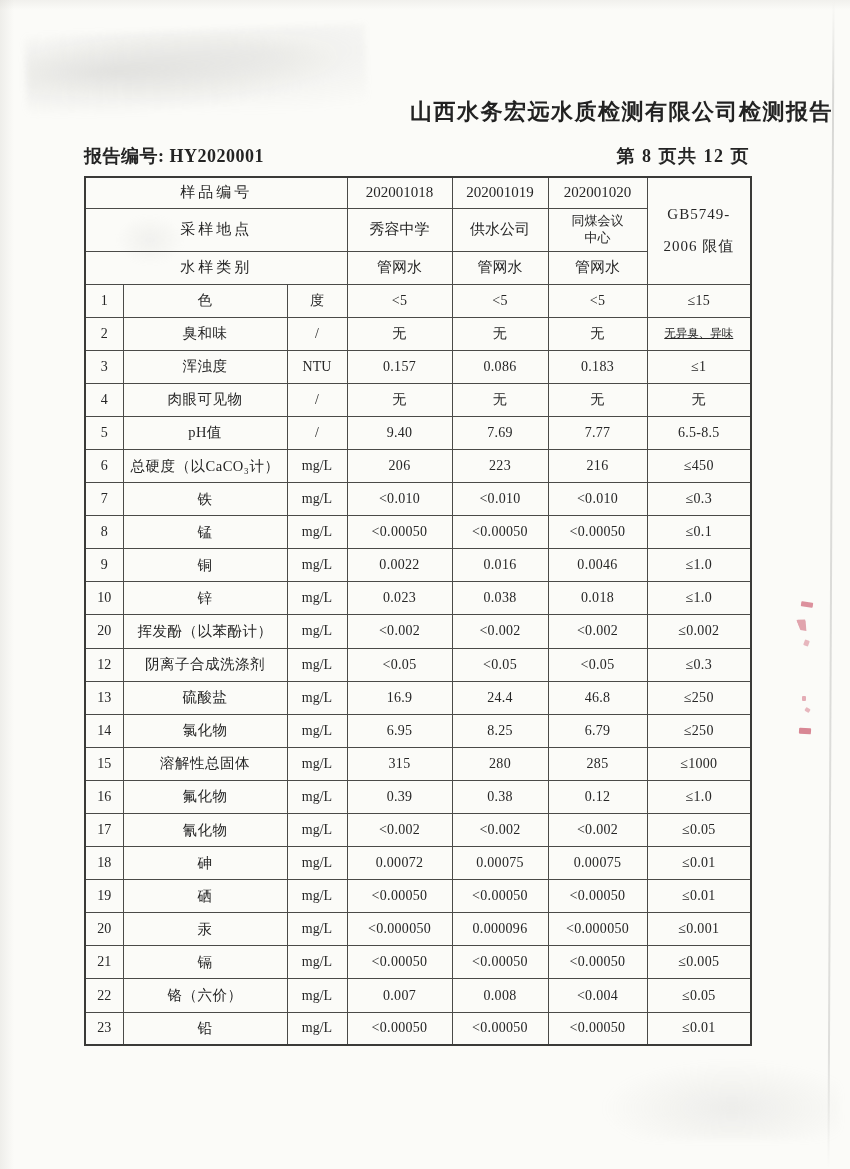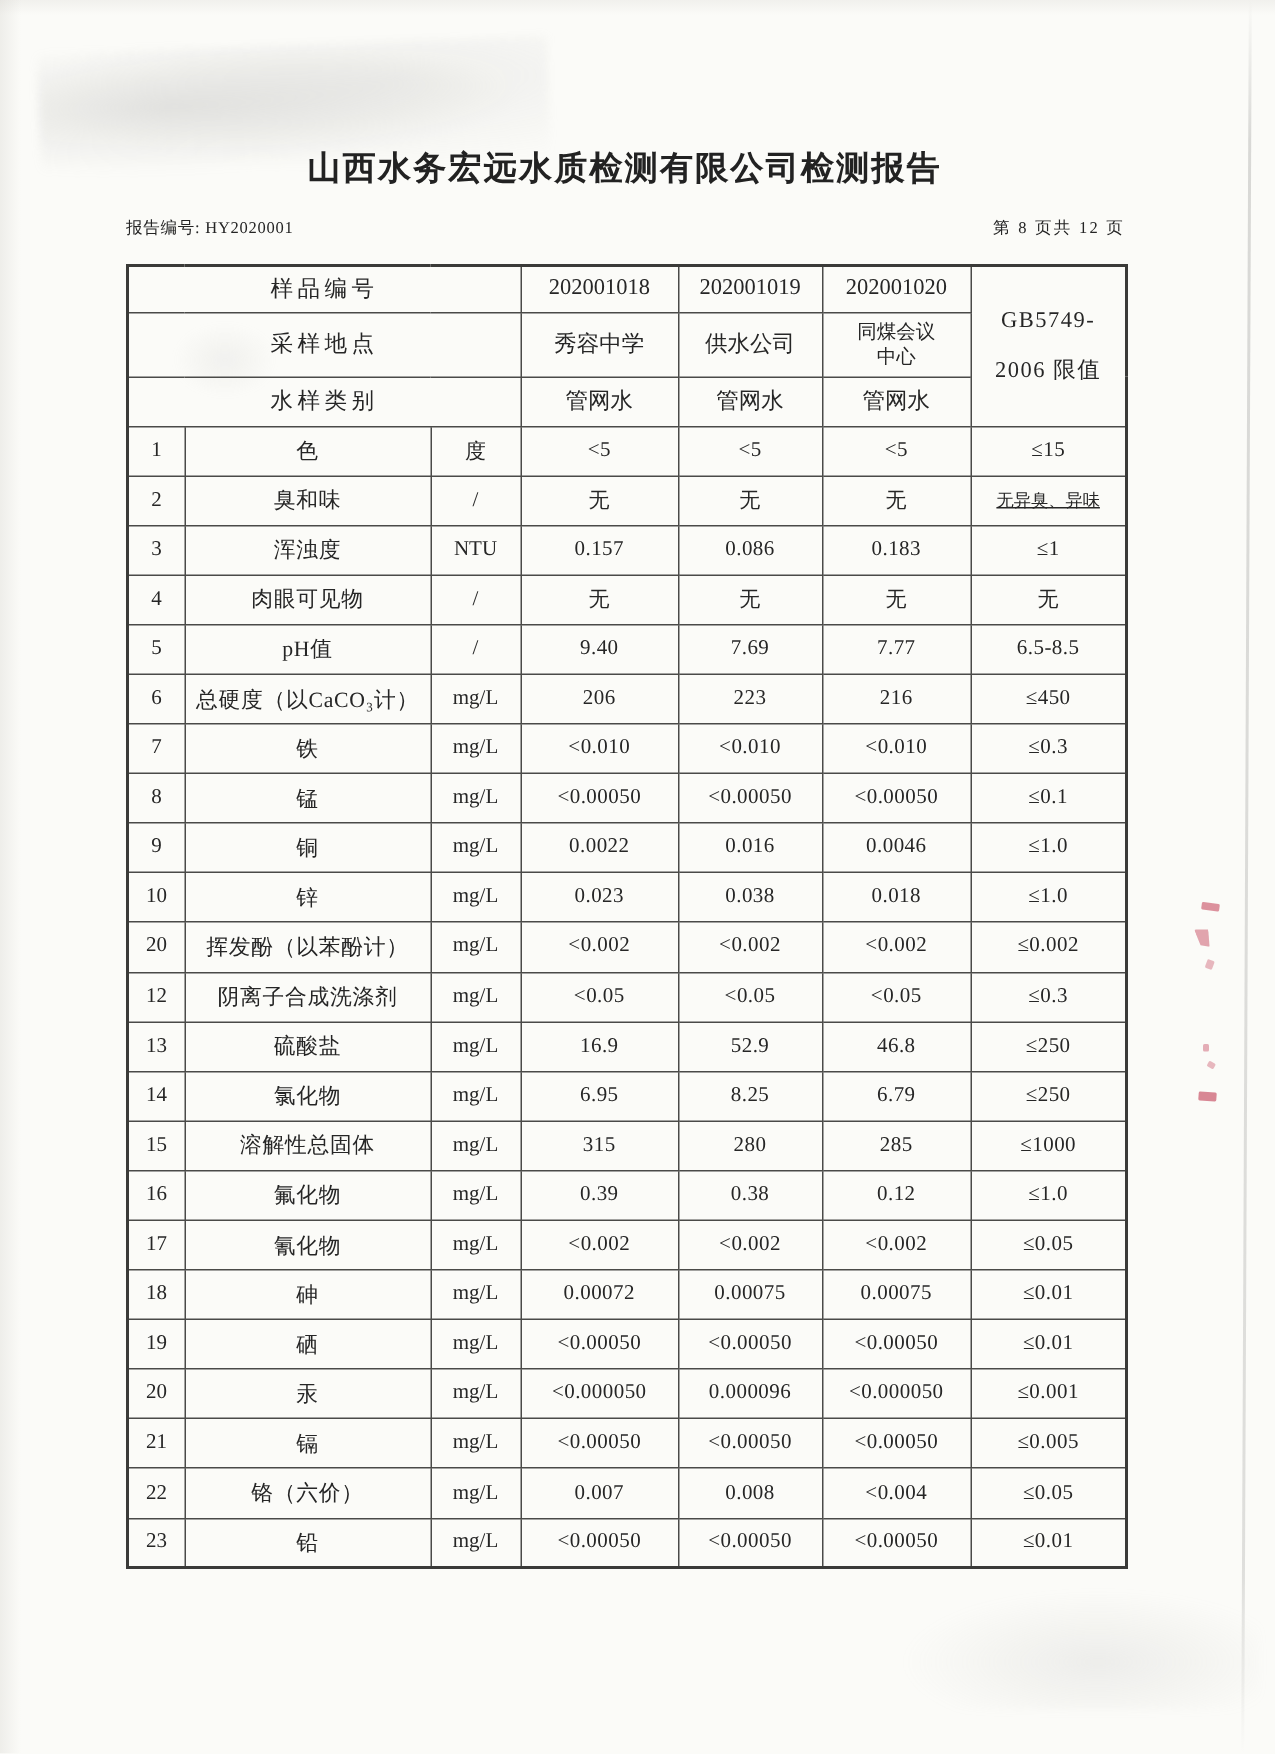--- a/index.html
+++ b/index.html
@@ -47,27 +47,27 @@
   .stamp b:nth-child(1){left:6px;top:2px;width:12px;height:5px;opacity:.55;transform:rotate(8deg);}
   .stamp b:nth-child(2){left:3px;top:18px;width:9px;height:14px;opacity:.45;transform:rotate(-18deg);clip-path:polygon(0 0,100% 20%,70% 100%,10% 80%);}
   .stamp b:nth-child(3){left:9px;top:40px;width:5px;height:6px;opacity:.35;transform:rotate(20deg);}
   .stamp b:nth-child(4){left:7px;top:96px;width:4px;height:5px;opacity:.4;}
   .stamp b:nth-child(5){left:10px;top:108px;width:5px;height:4px;opacity:.35;transform:rotate(30deg);}
   .stamp b:nth-child(6){left:4px;top:128px;width:12px;height:6px;opacity:.6;transform:rotate(4deg);}
 
   
   .title{
     position:absolute;left:0;top:97px;width:833px;margin:0;
-    text-align:center;font-size:22px;font-weight:bold;letter-spacing:1.5px;
+    text-align:right;font-size:22px;font-weight:bold;letter-spacing:1.5px;
     color:#222;
   }
   .meta{
     position:absolute;left:84px;top:144px;width:666px;
     display:flex;justify-content:space-between;align-items:flex-start;
-    font-size:11px;font-weight:normal;color:#242424;
+    font-size:18px;font-weight:bold;color:#242424;
   }
   .meta .report-no{letter-spacing:.5px;}
   .meta .page-ind{letter-spacing:1.5px;}
 
   
   table.results{
     position:absolute;left:84px;top:176px;width:666px;
     border-collapse:collapse;table-layout:fixed;
     font-size:14px;color:#262626;
   }
@@ -263,21 +263,21 @@
           <td class="val">&lt;0.05</td>
           <td class="val">&lt;0.05</td>
           <td class="val">&lt;0.05</td>
           <td class="lim">≤0.3</td>
         </tr>
         <tr>
           <td class="no">13</td>
           <td class="pname">硫酸盐</td>
           <td class="unit">mg/L</td>
           <td class="val">16.9</td>
-          <td class="val">52.9</td>
+          <td class="val">24.4</td>
           <td class="val">46.8</td>
           <td class="lim">≤250</td>
         </tr>
         <tr>
           <td class="no">14</td>
           <td class="pname">氯化物</td>
           <td class="unit">mg/L</td>
           <td class="val">6.95</td>
           <td class="val">8.25</td>
           <td class="val">6.79</td>

